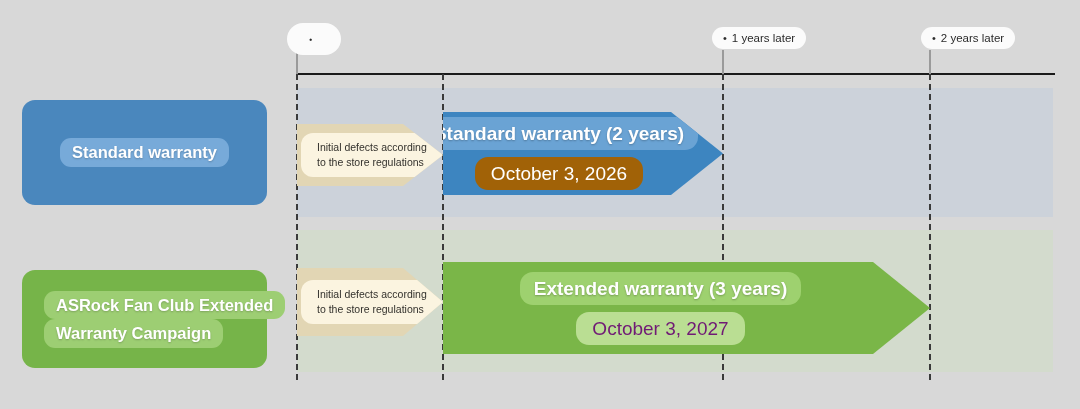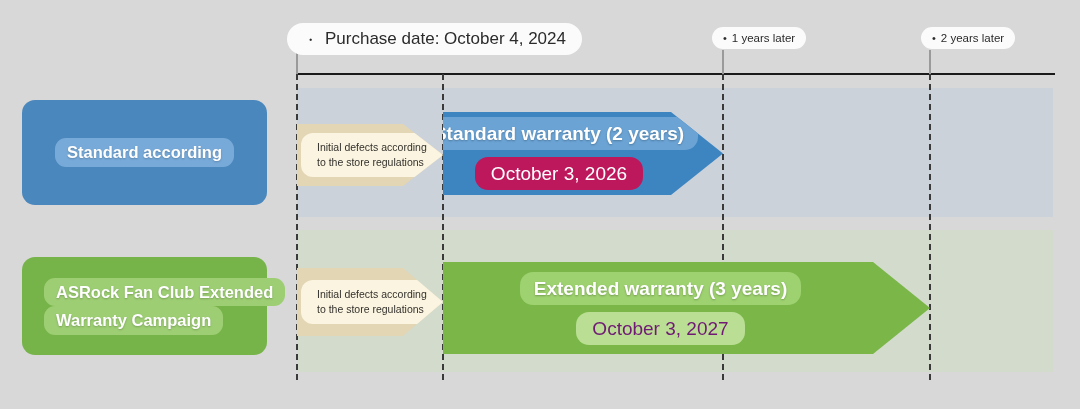--- a/index.html
+++ b/index.html
@@ -102,21 +102,21 @@
     justify-content: center;
     box-sizing: border-box;
   }
   .cat-box.blue {
     top: 100px;
     height: 105px;
     background: #4a87bd;
     align-items: center;
   }
   .cat-box.green {
-    top: 257px;
+    top: 270px;
     height: 98px;
     background: #76b449;
     align-items: flex-start;
     padding-left: 22px;
   }
   .cat-line {
     color: #ffffff;
     font-weight: bold;
     font-size: 16.5px;
     line-height: 1;
@@ -194,21 +194,21 @@
   }
   .warr-date {
     font-size: 19px;
     line-height: 1;
     padding: 7px 16px;
     border-radius: 13px;
     white-space: nowrap;
     margin-top: 7px;
   }
   .warr-arrow.blue .warr-title { background: #6aa3d4; }
-  .warr-arrow.blue .warr-date { background: #be185d; color: #ffffff; }
+  .warr-arrow.blue .warr-date { background: #a16207; color: #ffffff; }
   .warr-arrow.green .warr-title { background: #9ed16f; }
   .warr-arrow.green .warr-date { background: #bade93; color: #701a75; }
 </style>
 </head>
 <body>
 
 <div id="diagram">
 
   <div class="row-band blue"></div>
   <div class="row-band green"></div>
@@ -218,33 +218,32 @@
   <div class="vline solid-top" style="left:296px; top:46px; height:28px;"></div>
   <div class="vline" style="left:296px; top:74px; height:306px;"></div>
   <div class="vline" style="left:442px; top:74px; height:306px;"></div>
   <div class="vline solid-top" style="left:722px; top:50px; height:24px;"></div>
   <div class="vline" style="left:722px; top:74px; height:306px;"></div>
   <div class="vline solid-top" style="left:929px; top:50px; height:24px;"></div>
   <div class="vline" style="left:929px; top:74px; height:306px;"></div>
 
   <div class="pill purchase">
     <span class="dot">・</span>
-    <span>Purchase date: October 4, 2024</span>
   </div>
   <div class="pill year year2">
     <span class="dot">•</span>
     <span>1 years later</span>
   </div>
   <div class="pill year year3">
     <span class="dot">•</span>
     <span>2 years later</span>
   </div>
 
   <div class="cat-box blue">
-    <span class="cat-line">Standard according</span>
+    <span class="cat-line">Standard warranty</span>
   </div>
   <div class="cat-box green">
     <span class="cat-line">ASRock Fan Club Extended</span>
     <span class="cat-line">Warranty Campaign</span>
   </div>
 
   <div class="chevron blue-row">
     <div class="chevron-label">
       <div>Initial defects according</div>
       <div>to the store regulations</div>

